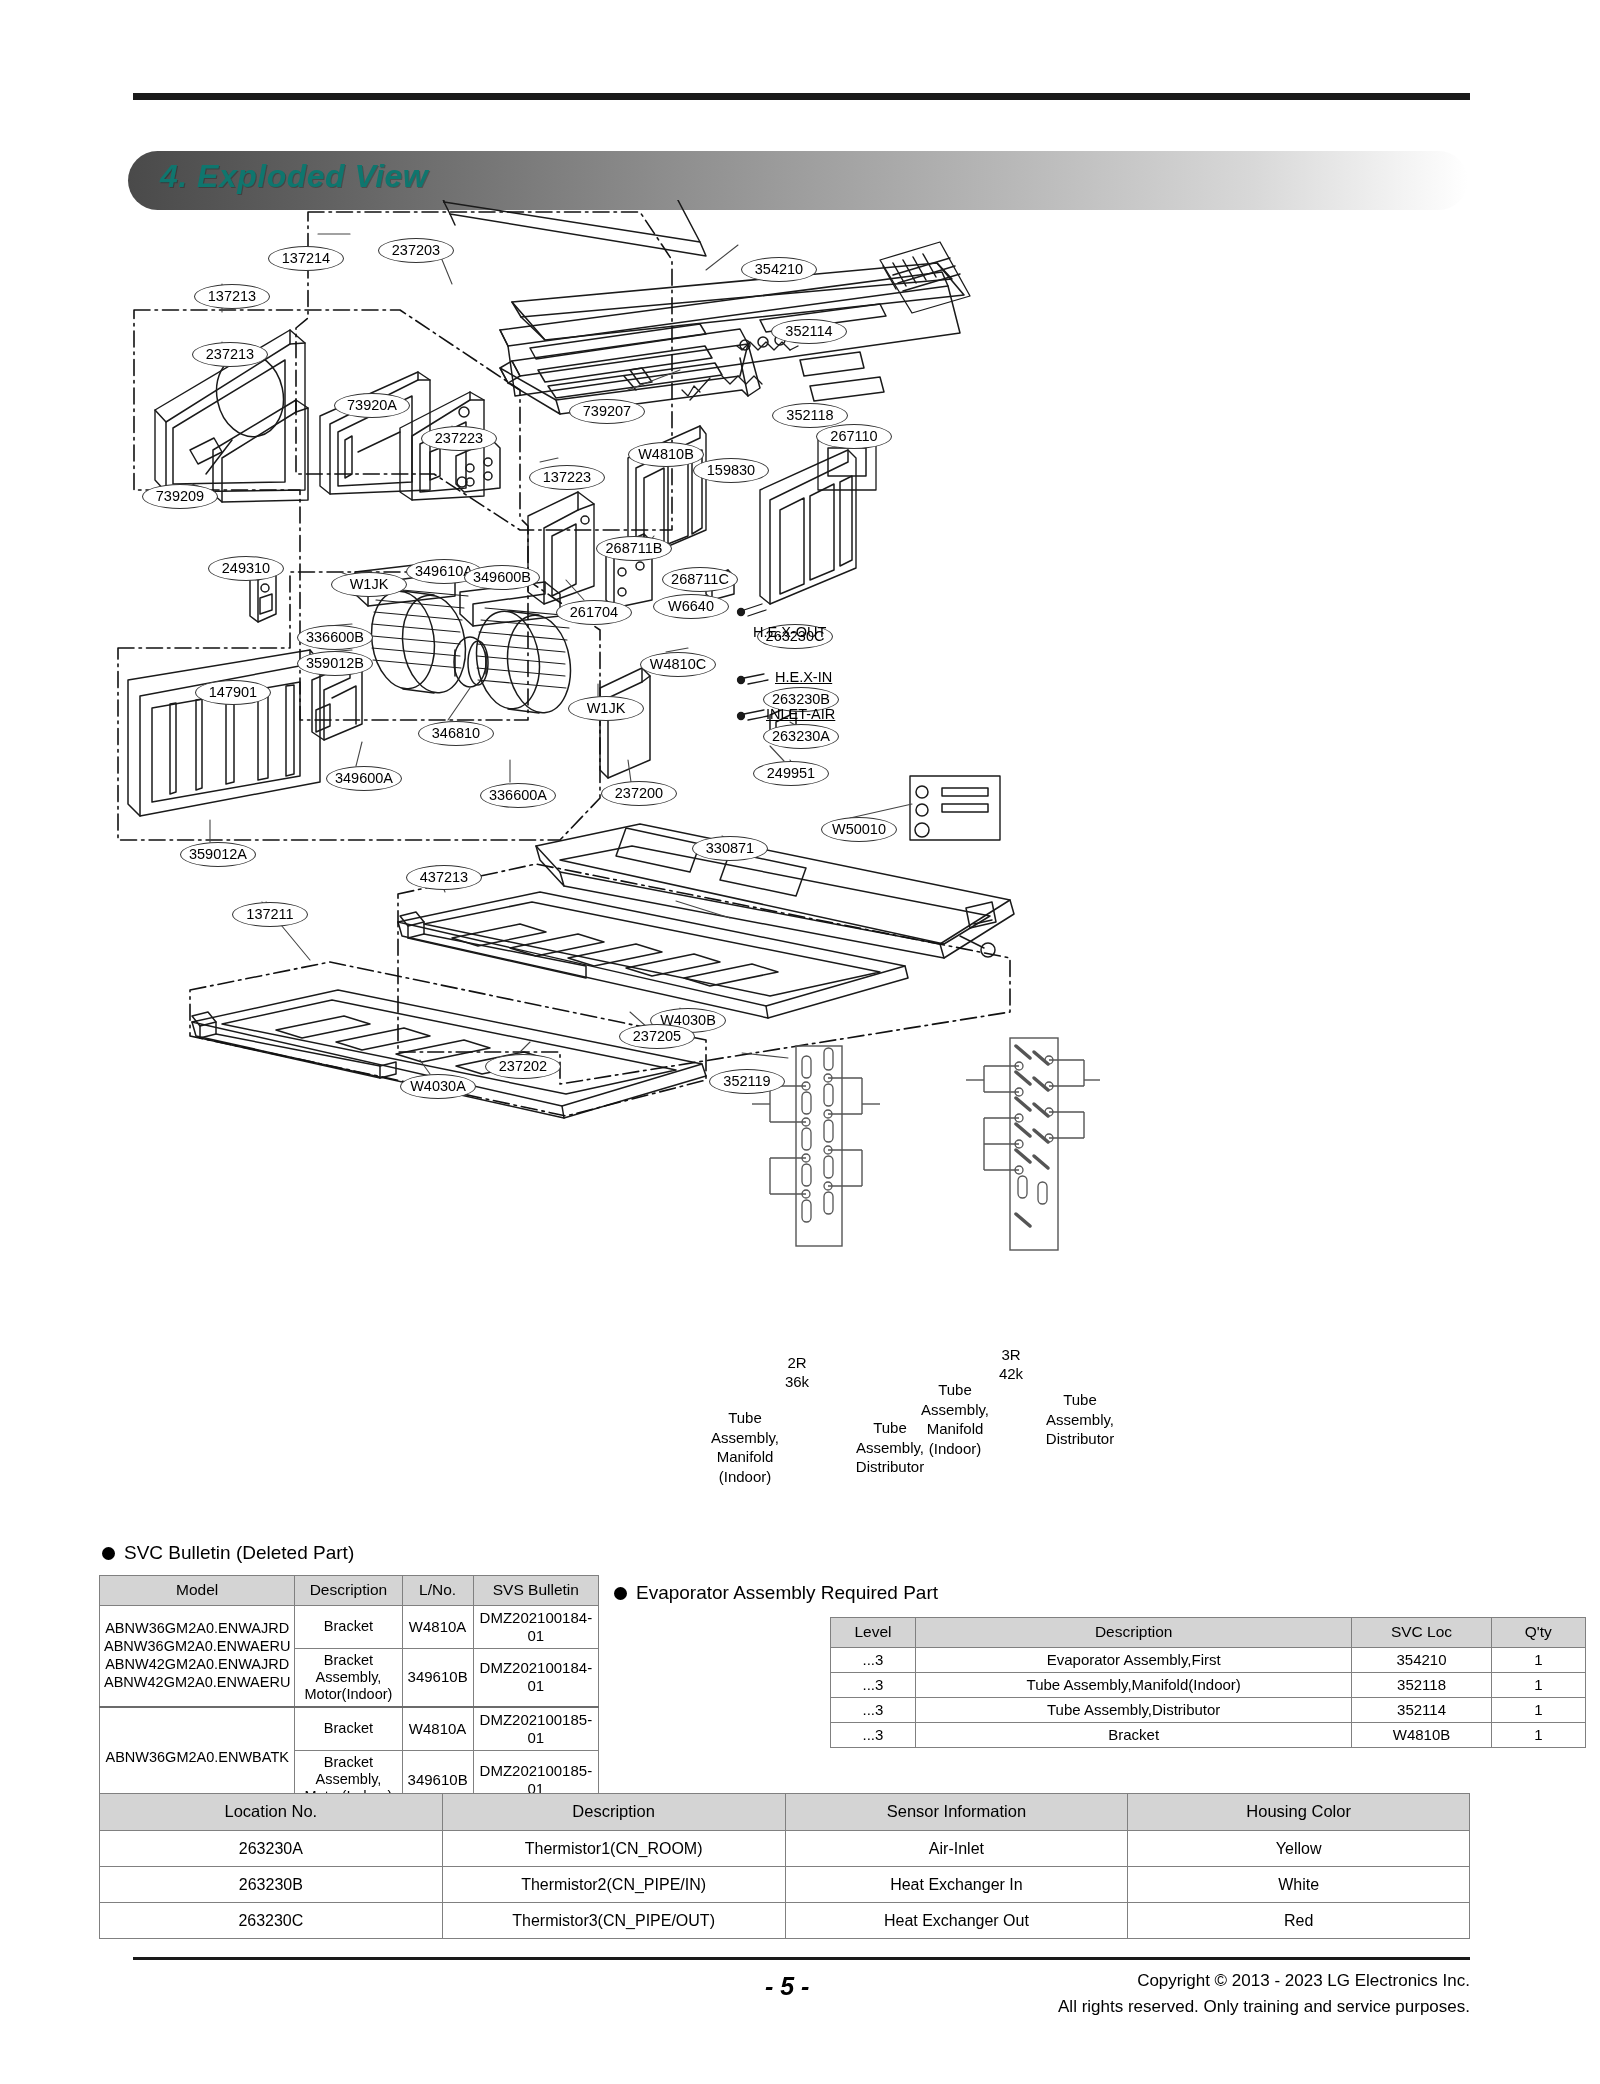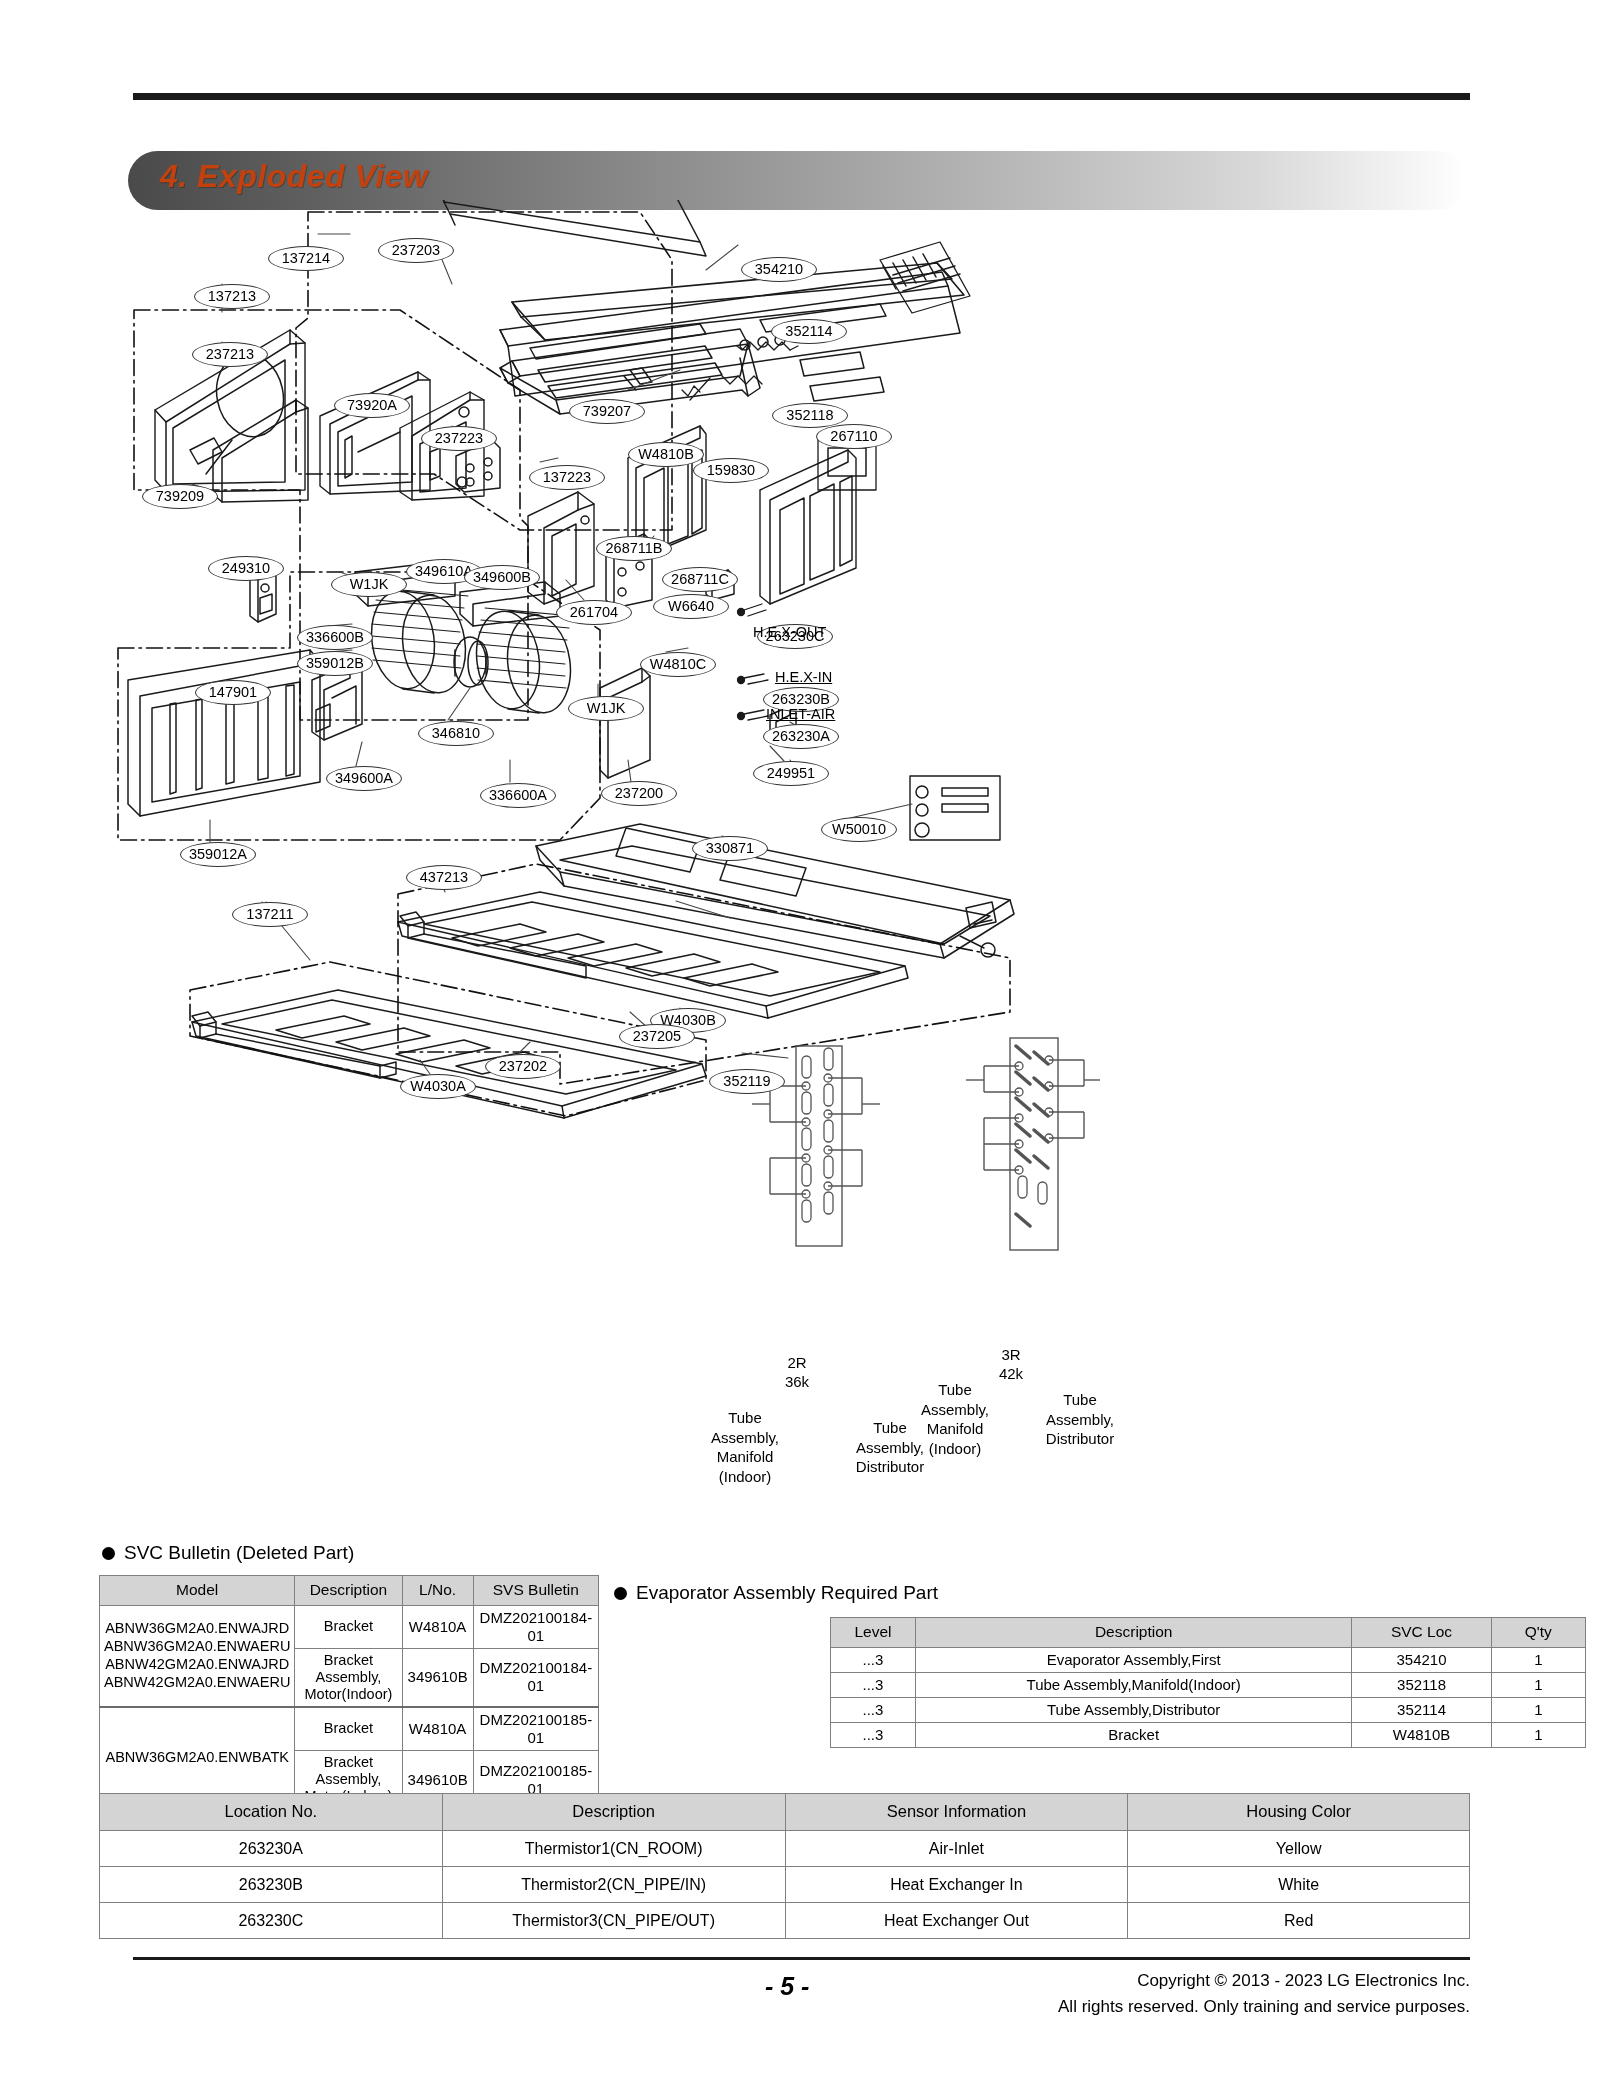--- a/index.html
+++ b/index.html
@@ -36,21 +36,21 @@
     border-radius: 30px;
     background: linear-gradient(to right, #4a4a4a 0%, #606060 14%, #8d8d8d 40%, #b8b8b8 66%, #d8d8d8 84%, #ffffff 100%);
   }
   .banner-title {
     position: absolute;
     left: 160px;
     top: 158px;
     font-size: 32px;
     font-weight: bold;
     font-style: italic;
-    color: #c2410c;
+    color: #0f766e;
     letter-spacing: 0.5px;
     text-shadow: 1px 1px 0 rgba(0,0,0,0.25);
     white-space: nowrap;
   }
 
   
   .drawing {
     position: absolute;
     left: 0;
     top: 200px;

